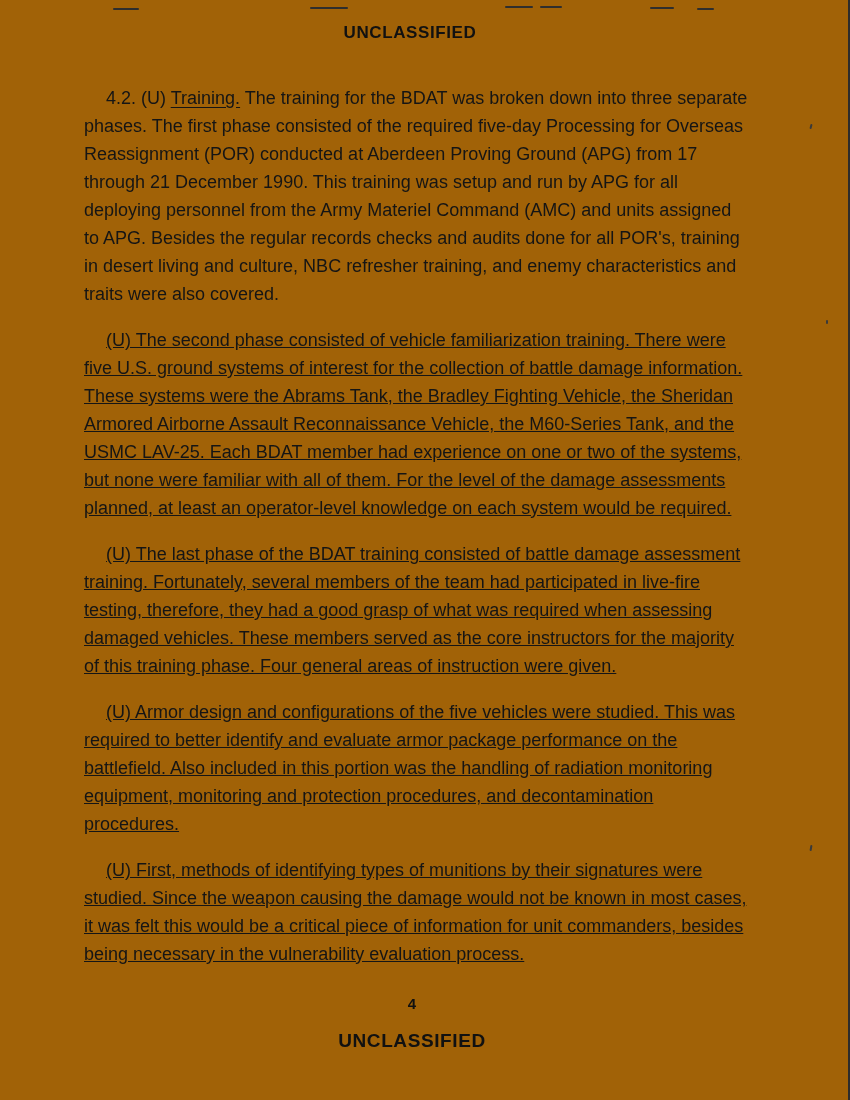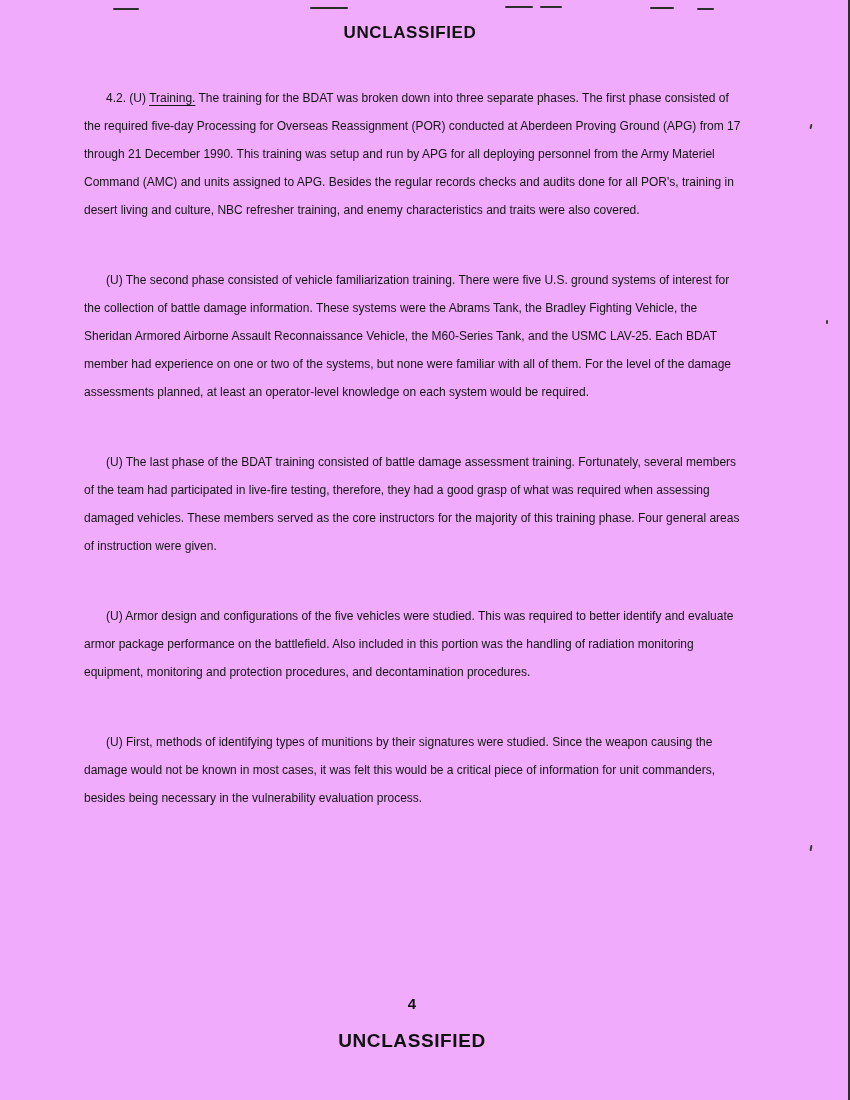--- a/index.html
+++ b/index.html
@@ -1,21 +1,21 @@
 <!DOCTYPE html>
 <html><head>
 <meta charset="utf-8">
 <style>
   * { margin:0; padding:0; box-sizing:border-box; }
   html, body { background:#ffffff; }
   .page {
     position:relative;
     width:850px;
     height:1100px;
-    background:#f0abfc;
+    background:#a16207;
     overflow:hidden;
     font-family:"Liberation Sans", sans-serif;
     color:#161616;
   }
 
   
   .classification-header {
     position:absolute;
     top:23px;
     left:0;
@@ -26,26 +26,26 @@
     letter-spacing:0.6px;
     color:#111;
   }
 
   
   .body-text {
     position:absolute;
     top:84px;
     left:84px;
     width:664px;
-    font-size:12px;
+    font-size:18px;
     line-height:28px;
     color:#151515;
   }
   .para { text-indent:22px; }
-  .para + .para { margin-top:42px; }
+  .para + .para { margin-top:18px;text-decoration:underline; }
   .underline { text-decoration:underline; text-underline-offset:3px; }
 
   
   .page-number {
     position:absolute;
     top:995px;
     left:0;
     width:824px;
     text-align:center;
     font-size:15px;

